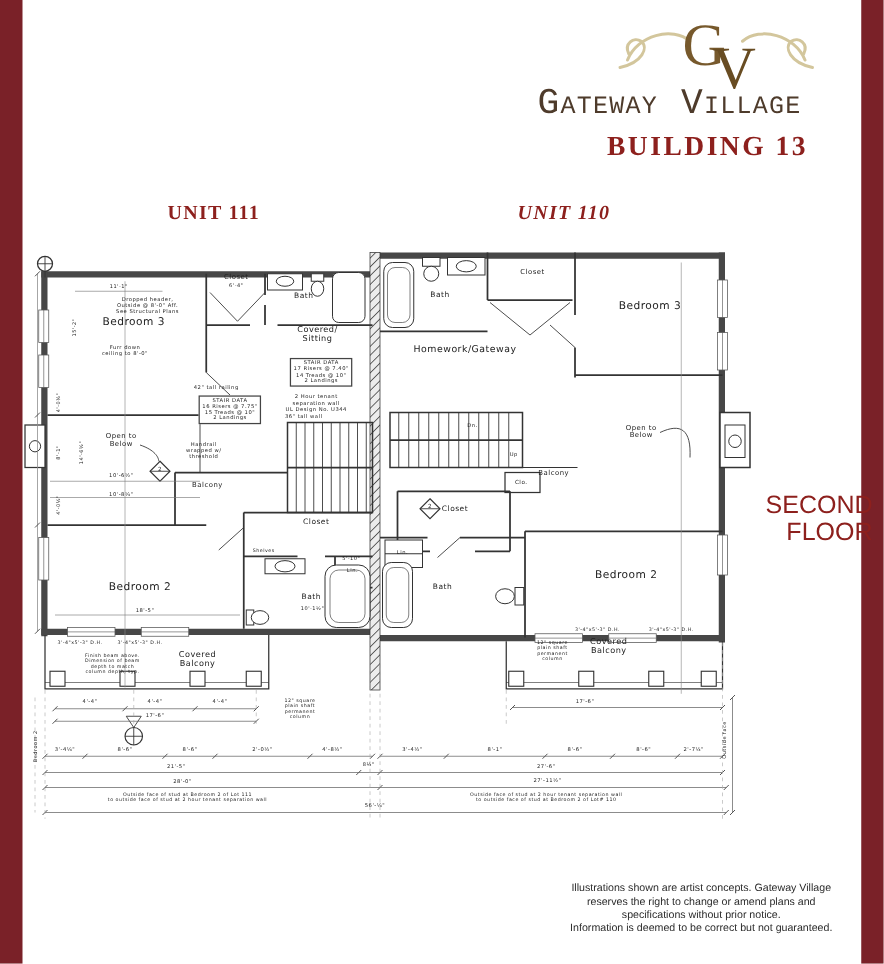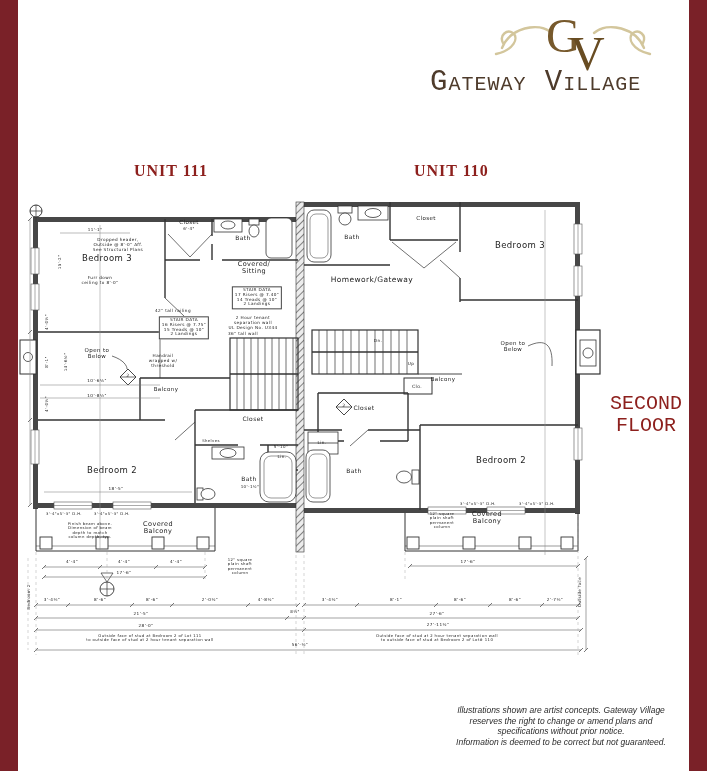--- a/index.html
+++ b/index.html
@@ -10,26 +10,26 @@
   .border-strip.right{right:0;}
   .brand{position:absolute;left:430px;top:66px;width:272px;text-align:left;
          font-family:Liberation Mono, monospace;font-variant:small-caps;
          font-size:29px;letter-spacing:1px;color:var(--brown,#4e3b2b);}
   .building{position:absolute;left:430px;top:104px;width:272px;text-align:center;
             font-family:"Liberation Serif",serif;font-weight:bold;
             font-size:22px;letter-spacing:2px;color:var(--brick,#8d201d);}
   .unit-label{position:absolute;font-family:"Liberation Serif",serif;font-weight:bold;
               font-size:16px;letter-spacing:1px;color:var(--brick,#8d201d);}
   .unit-label.left{left:134px;top:162px;}
-  .unit-label.right{left:414px;top:162px;}
-  .floor-label{position:absolute;left:594px;top:393px;width:104px;text-align:center;
-               font-family:Liberation Mono, monospace;font-size:20px;line-height:1.1;
+  .unit-label.right{left:414px;top:162px;font-style:italic;}
+  .floor-label{position:absolute;left:594px;top:393px;width:104px;text-align:right;
+               font-family:Liberation Sans, sans-serif;font-size:20px;line-height:1.1;
                color:var(--brick,#8d201d);}
   .disclaimer{position:absolute;left:420px;top:705px;width:282px;text-align:center;
-              font-style:italic;font-size:8.5px;line-height:1.25;color:#2b2b2b;
+              font-size:8.5px;line-height:1.25;color:#2b2b2b;
               white-space:pre-line;}
   .plan{position:absolute;left:0;top:0;}
   #labels{position:absolute;left:0;top:0;width:707px;height:771px;pointer-events:none;}
   .plan-label{position:absolute;transform:translate(-50%,-50%);text-align:center;
               font-family:"DejaVu Sans",sans-serif;color:#222;line-height:1.15;
               letter-spacing:0.4px;white-space:pre-line;}
   .plan-label.boxed{border:0.8px solid #444;background:#fff;padding:1px 2px;}
   .monogram{position:absolute;left:488px;top:8px;overflow:visible;}
 </style>
 </head>
@@ -45,20 +45,21 @@
       <path d="M14,40 C22,20 50,13 64,25"></path>
       <path d="M8,46 C26,42 31,30 25,25 C19,21 11,27 15,35"></path>
       <path d="M156,40 C148,20 120,13 106,25"></path>
       <path d="M162,46 C144,42 139,30 145,25 C151,21 159,27 155,35"></path>
     </g>
     <text x="58" y="44" font-family="Liberation Serif, serif" font-size="48" fill="#77592c">G</text>
     <text x="82" y="62" font-family="Liberation Serif, serif" font-size="48" fill="#684c22">V</text>
   </svg>
 
   <div class="brand">Gateway Village</div>
+  <div class="building">BUILDING 13</div>
   <div class="unit-label left">UNIT 111</div>
   <div class="unit-label right">UNIT 110</div>
   <div class="floor-label">SECOND FLOOR</div>
 
   <svg class="plan" width="707" height="771" viewBox="0 0 707 771">
     <defs>
       <pattern id="hatch" patternUnits="userSpaceOnUse" width="5" height="5" patternTransform="rotate(45)">
         <rect width="5" height="5" fill="#ececec"></rect>
         <line x1="0" y1="0" x2="0" y2="5" stroke="#444" stroke-width="1.3"></line>
       </pattern>

